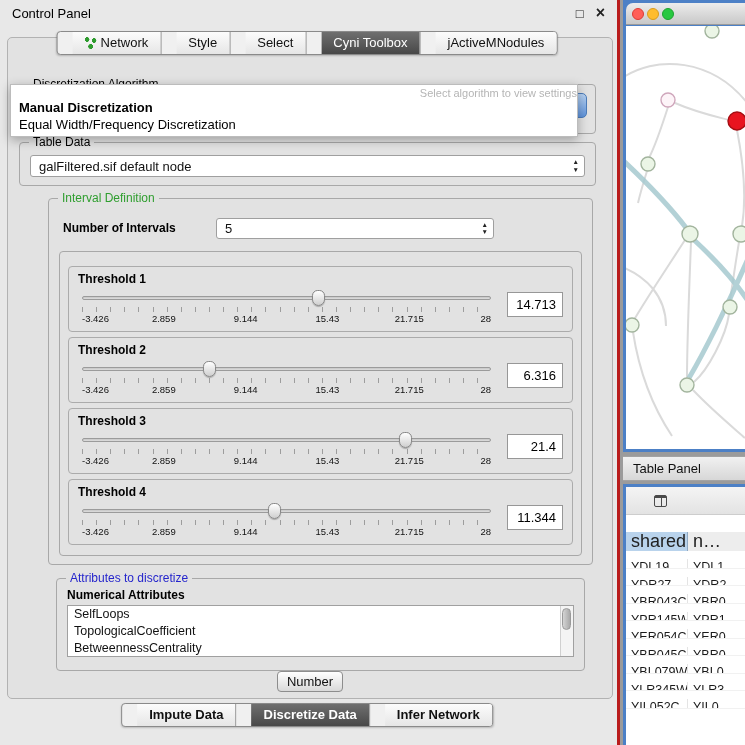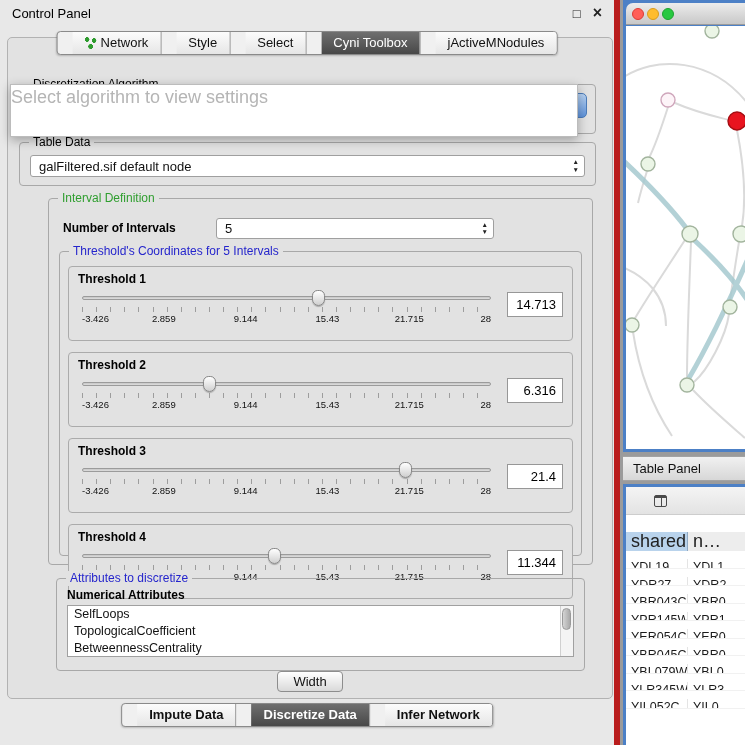--- a/index.html
+++ b/index.html
@@ -1,20 +1,20 @@
 <!DOCTYPE html>
 <html><head>
 <meta charset="utf-8">
 <style>
   * { margin:0; padding:0; box-sizing:border-box; }
   html,body { width:745px; height:745px; }
   body { font-family:"Liberation Sans", sans-serif; background:#9b9b9b; position:relative; overflow:hidden; }
 
   
-  .control-panel { position:absolute; left:0; top:0; width:620px; height:745px; background:#e8e8e8; border-right:6px solid #b91c1c; }
+  .control-panel { position:absolute; left:0; top:0; width:620px; height:745px; background:#e8e8e8; border-right:3px solid #b91c1c; }
   .cp-titlebar { position:absolute; top:0; left:0; right:0; height:26px; padding:0 12px; display:flex; align-items:center; font-size:13px; color:#000; }
   .cp-title { flex:1; }
   .float-btn { font-size:13px; color:#222; margin-right:12px; }
   .close-btn { font-size:16px; font-weight:bold; color:#222; }
 
   .cp-inner { position:absolute; left:7px; top:37px; width:606px; height:662px; background:#e2e2e2; border:1px solid #b2b2b2; border-radius:5px; }
 
   
   .tabbar { position:absolute; display:flex; border:1px solid #8a8a8a; border-radius:4px; overflow:hidden; box-shadow:0 1px 2px rgba(0,0,0,.2); z-index:20; background:#f0f0f0; }
   #top-tabs { top:31px; left:307px; transform:translateX(-50%); }
@@ -45,21 +45,21 @@
   .combo { position:absolute; background:#fff; border:1px solid #9f9f9f; border-radius:3px; display:flex; align-items:center; font-size:13px; padding:0 5px 0 8px; color:#111; }
   .combo-text { flex:1; overflow:hidden; white-space:nowrap; }
   .stepper { display:flex; flex-direction:column; line-height:1; font-size:6.5px; color:#222; gap:1px; margin-left:5px; }
   .tabledata-combo { left:10px; right:10px; top:12px; height:22px; }
   .count-combo { left:167px; top:19px; width:278px; height:21px; }
   .count-label { position:absolute; left:14px; top:22px; font-size:12px; font-weight:bold; color:#000; }
 
   
   .thresholds-group { left:10px; right:10px; top:52px; height:305px; }
   .threshold-list { position:absolute; left:8px; right:8px; top:14px; }
-  .threshold-panel { border:1px solid #ababab; border-radius:4px; background:#e2e2e2; height:75px; margin-bottom:11px; padding:5px 9px; }
+  .threshold-panel { border:1px solid #ababab; border-radius:4px; background:#e2e2e2; height:66px; margin-bottom:5px; padding:5px 9px; }
   .t-label { font-size:12px; font-weight:bold; color:#000; }
   .t-row { display:flex; margin-top:4px; }
   .slider-area { flex:1; margin:0 16px 0 4px; }
   .slider { position:relative; height:17px; }
   .track { position:absolute; left:0; right:0; top:6px; height:4px; background:linear-gradient(#c6c6c6,#dedede); border:1px solid #9b9b9b; border-radius:3px; }
   .thumb { position:absolute; top:0; width:13px; height:16px; margin-left:-6px; background:linear-gradient(#ffffff,#cfcfcf); border:1px solid #878787; border-radius:6px 6px 7px 7px; box-shadow:0 1px 1px rgba(0,0,0,.25); }
   .ticks { height:5px; background:repeating-linear-gradient(90deg,#9d9d9d 0 1px,transparent 1px 3.45%); }
   .scale { position:relative; height:11px; margin-top:1px; font-size:9.5px; color:#111; }
   .scale span { position:absolute; transform:translateX(-50%); white-space:nowrap; }
   .scale span:nth-child(1){ left:0; transform:none; }
@@ -74,21 +74,21 @@
   .attr-title { position:absolute; left:10px; top:9px; font-size:12px; font-weight:bold; color:#000; }
   .listbox { position:absolute; left:10px; right:10px; top:26px; height:52px; background:#fff; border:1px solid #a0a0a0; overflow:hidden; }
   .list-item { font-size:12.5px; line-height:17px; padding-left:6px; color:#111; white-space:nowrap; }
   .listbox .scrollbar { position:absolute; right:0; top:0; bottom:0; width:13px; background:#f4f4f4; border-left:1px solid #d0d0d0; }
   .sb-thumb { position:absolute; left:1px; top:2px; width:9px; height:22px; background:linear-gradient(90deg,#d4d4d4,#a9a9a9); border:1px solid #9a9a9a; border-radius:5px; }
 
   .apply-btn { position:absolute; left:50%; transform:translateX(-50%); top:633px; width:66px; height:21px; font-size:13px; font-family:inherit; background:linear-gradient(#ffffff,#d9d9d9); border:1px solid #8d8d8d; border-radius:4px; color:#111; }
 
   
   .algo-popup { position:absolute; left:10px; top:84px; width:568px; height:53px; background:#fff; border:1px solid #bcbcbc; box-shadow:0 3px 10px rgba(0,0,0,.3); z-index:60; }
-  .popup-hint { text-align:left; font-size:18px; color:#b5b5b5; margin-top:2px; }
+  .popup-hint { text-align:right; font-size:11px; color:#b5b5b5; margin-top:2px; }
   .popup-options { margin-left:2px; }
   .popup-option { font-size:13px; color:#000; padding:0 6px 1px; margin-top:1px; }
   .popup-option.selected { font-weight:bold; }
   .combo-fragment { position:absolute; left:561px; top:93px; width:26px; height:25px; border-radius:5px; background:linear-gradient(#b7d2f2,#5e92da); border:1px solid #4b7cba; z-index:15; }
 
   
   .right-col { position:absolute; left:623px; top:0; width:122px; height:745px; }
   .net-window { position:absolute; left:0; top:0; right:0; height:452px; background:#4c80c6; }
   .net-titlebar { position:absolute; left:3px; top:3px; right:0; height:22px; background:linear-gradient(#ececec,#c8c8c8); border-radius:7px 0 0 0; border-bottom:1px solid #9b9b9b; }
   .tl { position:absolute; top:5px; width:12px; height:12px; border-radius:50%; }
@@ -176,21 +176,20 @@
       <span class="count-label" data-name="num-intervals-label">Number of Intervals</span>
       <div class="combo count-combo" data-name="num-intervals-select">
         <span class="combo-text" data-name="num-intervals-value">5</span>
         <span class="stepper" data-name="combo-stepper-icon">
           <span>▲</span>
           <span>▼</span>
         </span>
       </div>
 
       <div class="group thresholds-group" data-name="thresholds-group">
-        <span class="group-label lbl-blue" data-name="thresholds-group-label">Threshold's Coordinates for 5 Intervals</span>
         <div class="threshold-list" data-name="threshold-list">
 
         <div class="threshold-panel" data-name="threshold-panel">
               <div class="t-label" data-name="threshold-label">Threshold 1</div>
               <div class="t-row">
                 <div class="slider-area">
                   <div class="slider" data-name="threshold-slider">
                     <div class="track" data-name="slider-track"></div>
                     <div class="thumb" data-name="slider-thumb" style="left: 57.7%;"></div>
                   </div>
@@ -283,21 +282,21 @@
         <div class="list-item" data-name="list-item">SelfLoops</div>
             <div class="list-item" data-name="list-item">TopologicalCoefficient</div>
             <div class="list-item" data-name="list-item">BetweennessCentrality</div>
           </div>
         <div class="scrollbar" data-name="list-scrollbar">
             <div class="sb-thumb" data-name="scrollbar-thumb"></div>
           </div>
       </div>
     </div>
 
-    <button class="apply-btn" data-name="apply-button">Width</button>
+    <button class="apply-btn" data-name="apply-button">Number</button>
   </div>
 
   <div class="tabbar" id="bottom-tabs" data-name="bottom-tabbar">
 
   <div class="tab" data-name="tab">
 
         <span data-name="tab-label">Impute Data</span>
       </div>
       <div class="tab selected" data-name="tab">
 
@@ -306,20 +305,25 @@
       <div class="tab" data-name="tab">
 
         <span data-name="tab-label">Infer Network</span>
       </div>
     </div>
 </div>
 
 <div class="combo-fragment" data-name="algorithm-combo-stepper"></div>
 <div class="algo-popup" data-name="algorithm-dropdown-popup">
   <div class="popup-hint" data-name="dropdown-hint">Select algorithm to view settings</div>
+  <div class="popup-options" data-name="dropdown-options">
+
+  <div class="popup-option selected" data-name="dropdown-option"><span>Manual Discretization</span></div>
+      <div class="popup-option" data-name="dropdown-option"><span>Equal Width/Frequency Discretization</span></div>
+    </div>
 </div>
 
 <div class="right-col" data-name="right-column">
 
   <div class="net-window" data-name="network-view-window">
     <div class="net-titlebar" data-name="network-window-titlebar">
       <span class="tl red" data-name="close-traffic-light-icon"></span>
       <span class="tl yellow" data-name="minimize-traffic-light-icon"></span>
       <span class="tl green" data-name="zoom-traffic-light-icon"></span>
     </div>

